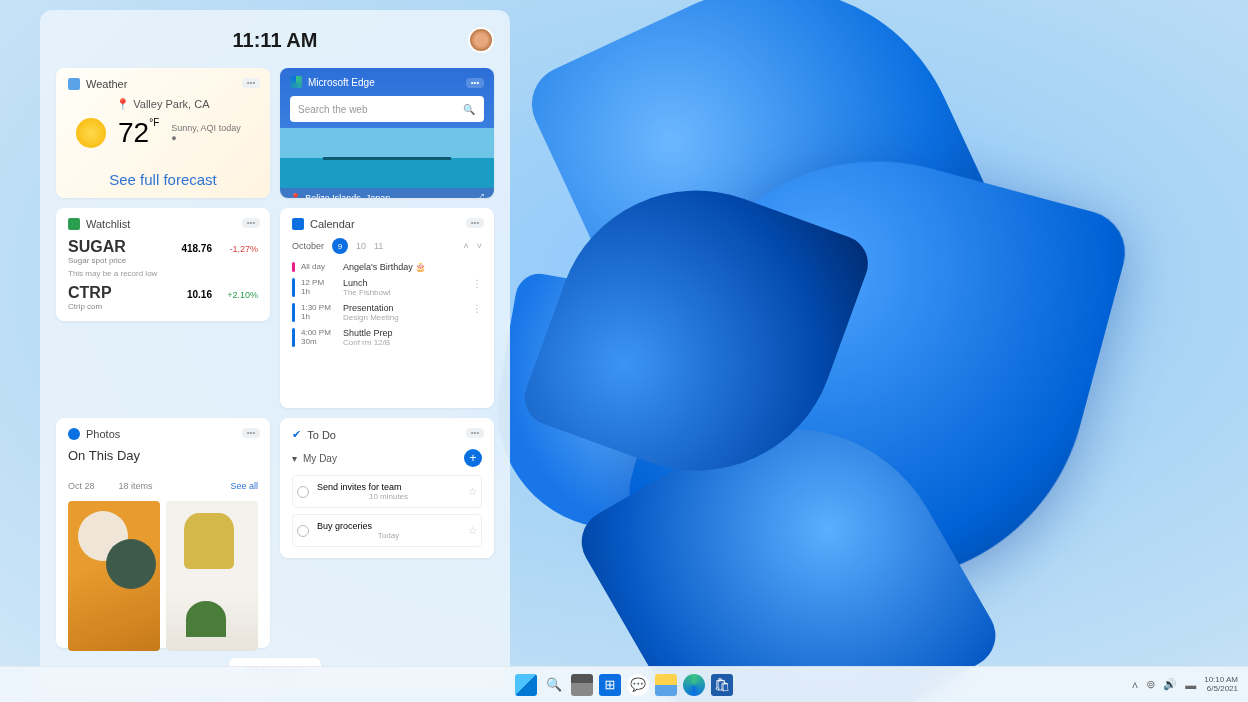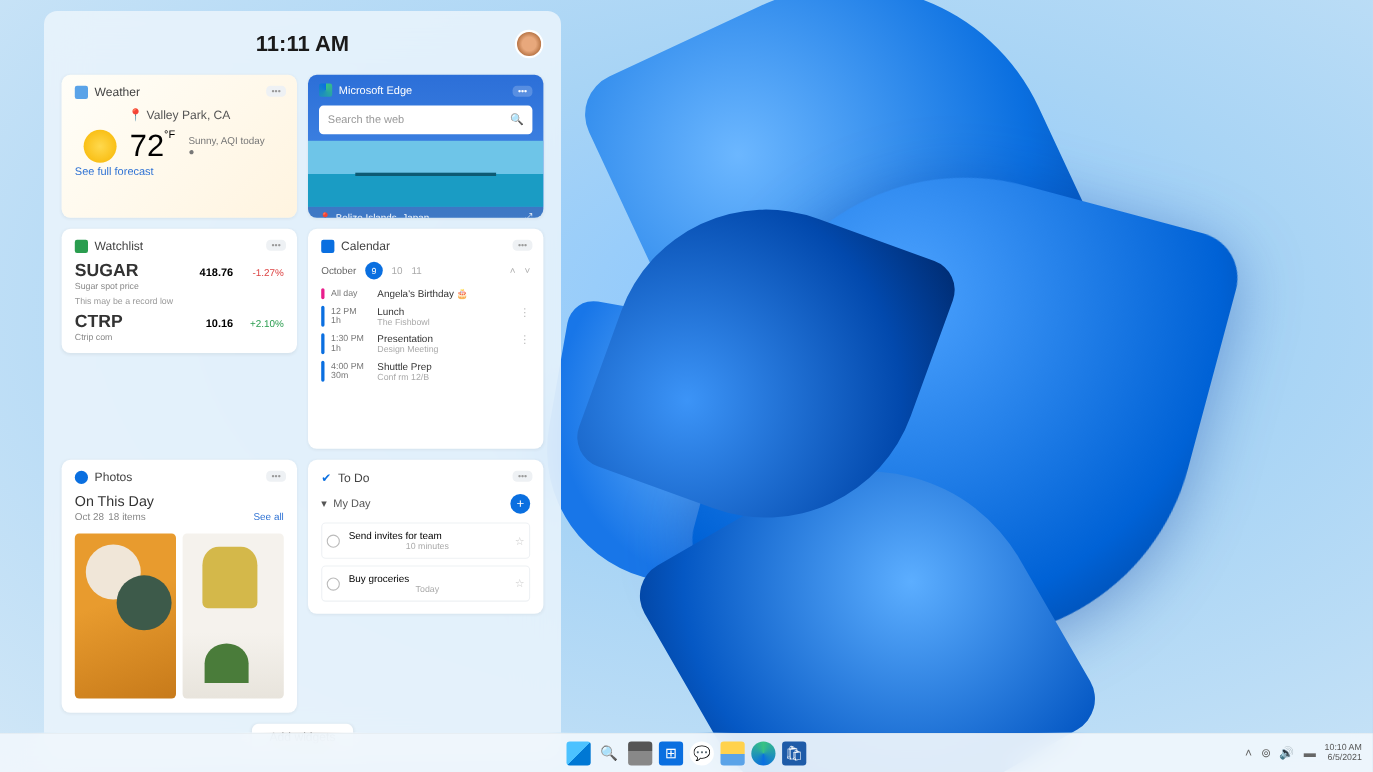--- a/index.html
+++ b/index.html
@@ -24,21 +24,21 @@
 .w-icon { width: 12px; height: 12px; border-radius: 2px; }
 .w-menu { position: absolute; right: 10px; top: 10px; width: 18px; height: 10px; background: #eef1f4; border-radius: 4px; font-size: 8px; text-align: center; color: #999; }
 
 .weather { height: 130px; background: linear-gradient(135deg, #fffef8, #fff4e0); }
 .weather-loc { font-size: 11px; color: #555; text-align: center; }
 .weather-main { display: flex; align-items: center; gap: 12px; margin-top: 6px; }
 .sun { width: 30px; height: 30px; border-radius: 50%; background: radial-gradient(circle, #ffd94d, #f7b500); margin-left: 8px; }
 .temp { font-size: 28px; font-weight: 300; }
 .temp-unit { font-size: 10px; vertical-align: top; }
 .weather-sub { font-size: 9px; color: #777; }
-.forecast-link { font-size: 10px; color: #3073d4; text-align: left; margin-top: 2px; }
+.forecast-link { font-size: 15px; color: #3073d4; text-align: center; margin-top: 22px; }
 
 .edge-widget { height: 130px; padding: 0; overflow: hidden; background: linear-gradient(180deg, #2c6fd8, #4a8fe8); }
 .edge-head { display: flex; align-items: center; gap: 6px; padding: 8px 10px; color: #fff; font-size: 10px; }
 .edge-search { margin: 0 10px; height: 26px; background: #fff; border-radius: 4px; display: flex; align-items: center; padding: 0 8px; font-size: 10px; color: #999; }
 .edge-search-icon { margin-left: auto; color: #3073d4; }
 .edge-img { margin-top: 6px; height: 60px; background: linear-gradient(180deg, #6ec5e8 50%, #1a9cc4 50%); position: relative; }
 .edge-img::after { content: ''; position: absolute; left: 20%; right: 20%; top: 48%; height: 3px; background: #0d5a73; }
 .edge-caption { color: #fff; font-size: 9px; padding: 4px 10px; background: rgba(0,0,0,.15); display: flex; align-items: center; gap: 4px; }
 .edge-expand { margin-left: auto; }
 
@@ -59,21 +59,21 @@
 .event-bar { width: 3px; border-radius: 2px; }
 .event-time { width: 36px; color: #777; font-size: 8px; }
 .event-body { flex: 1; }
 .event-title { color: #333; }
 .event-sub { color: #aaa; font-size: 8px; }
 .event-more { color: #bbb; font-size: 10px; }
 .bar-pink { background: #e91e8c; } .bar-blue { background: #0a6fe0; }
 
 .photos { height: 230px; }
 .photos-title { font-size: 13px; color: #333; margin-top: 4px; }
-.photos-sub { font-size: 9px; color: #888; display: flex; gap: 4px; margin-top: 2px; }
+.photos-sub { font-size: 9px; color: #888; display: flex; gap: 24px; margin-top: 18px; }
 .see-all { color: #3073d4; margin-left: auto; }
 .photo-grid { display: flex; gap: 6px; margin-top: 10px; }
 .photo { flex: 1; height: 150px; border-radius: 4px; }
 .photo1 { background: linear-gradient(160deg, #e89b2e 40%, #c77a1a); position: relative; }
 .photo1::before { content: ''; position: absolute; left: 10px; top: 10px; width: 50px; height: 50px; border-radius: 50%; background: #f0e6d8; }
 .photo1::after { content: ''; position: absolute; left: 38px; top: 38px; width: 50px; height: 50px; border-radius: 50%; background: #3d5a4a; }
 .photo2 { background: linear-gradient(180deg, #f5f2ed 60%, #e8e4dc); position: relative; }
 .photo2::before { content: ''; position: absolute; left: 18px; top: 12px; width: 50px; height: 56px; background: #d4b84a; border-radius: 30% 30% 10% 10%; }
 .photo2::after { content: ''; position: absolute; left: 20px; bottom: 14px; width: 40px; height: 36px; background: #4a7c3a; border-radius: 50% 50% 0 0; }
 

